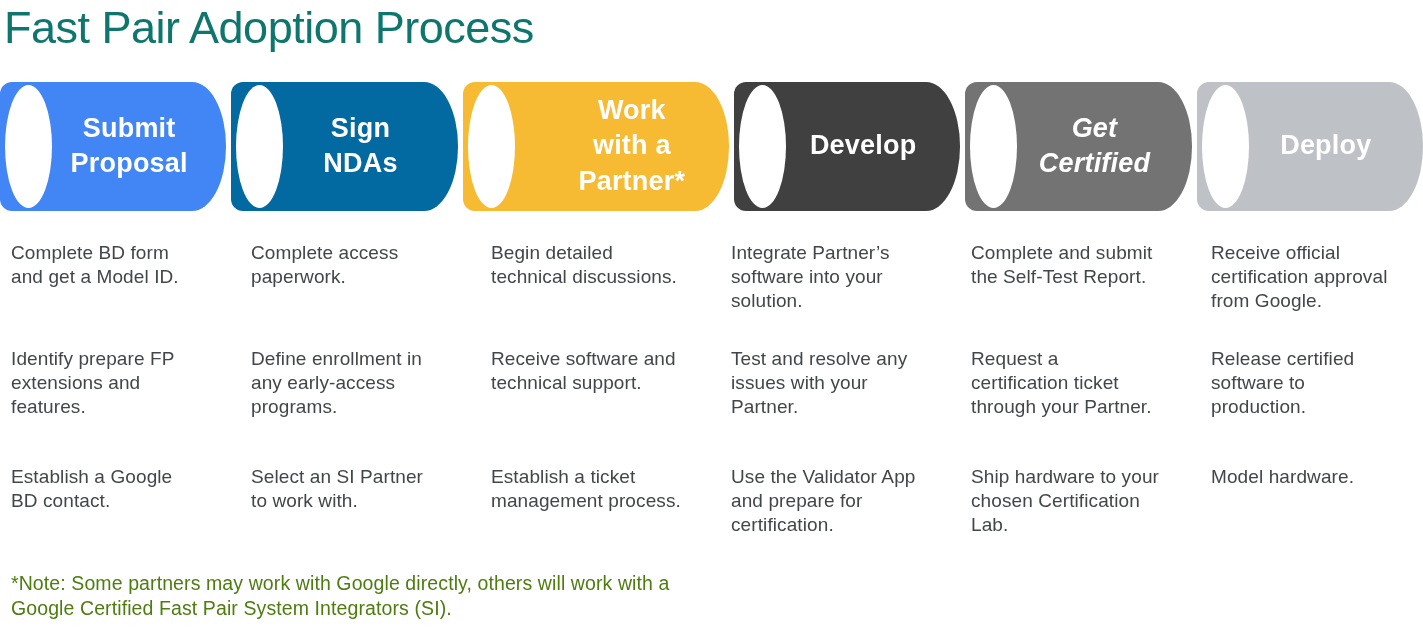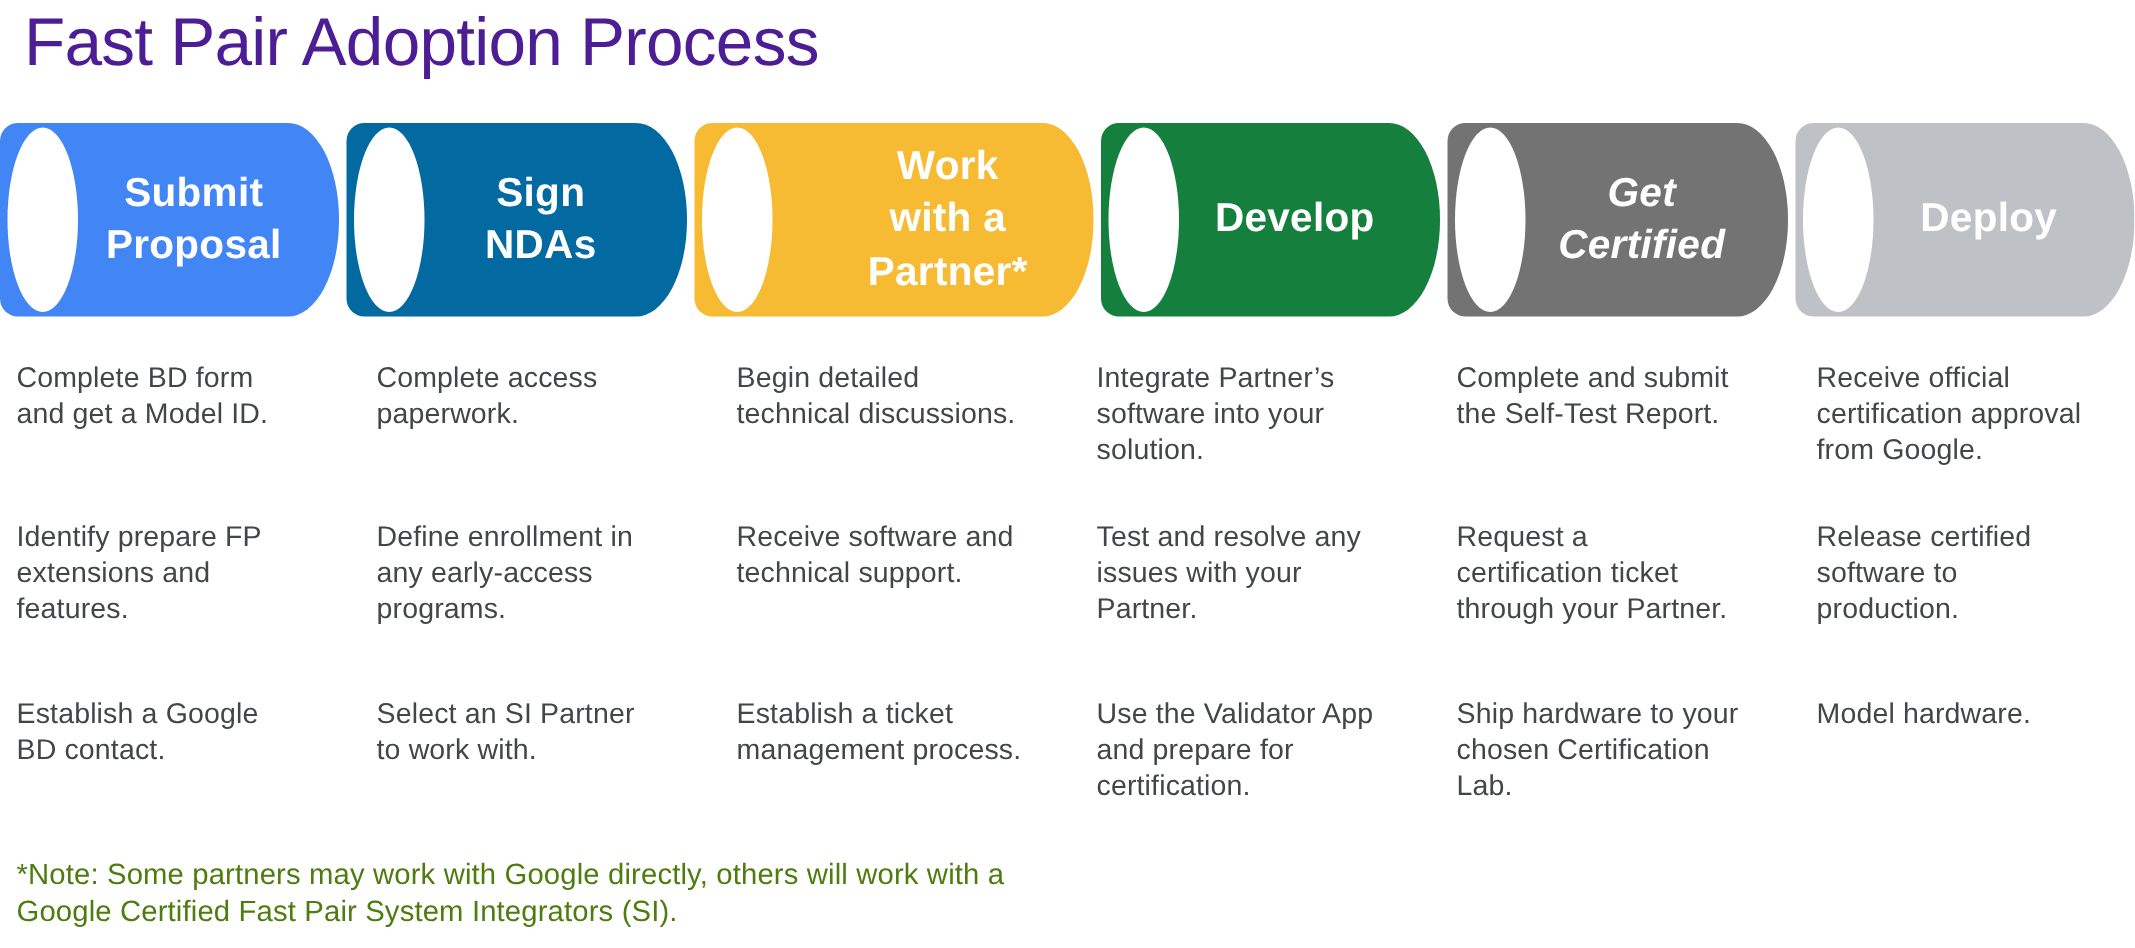--- a/index.html
+++ b/index.html
@@ -6,25 +6,25 @@
   html, body { margin: 0; padding: 0; background: #ffffff; }
   body {
     width: 1423px; height: 632px;
     font-family: "Liberation Sans", sans-serif;
     color: #434649;
     overflow: hidden;
   }
   .page { position: relative; width: 1423px; height: 632px; background: #fff; }
 
   .title {
-    margin: 2px 0 0 16px;
+    margin: 2px 0 0 4px;
     font-size: 45px;
     font-weight: 400;
     letter-spacing: -0.5px;
-    color: #4c1d95;
+    color: #0f766e;
     line-height: 1.15;
   }
 
   .pill-row {
     display: flex;
     gap: 5px;
     height: 129px;
     margin-top: 28px;
   }
   .pill {
@@ -95,21 +95,21 @@
     </div>
     <div class="pill" style="background: #0369a1;">
       <div class="pill-label">Sign
 NDAs</div>
     </div>
     <div class="pill" style="background: rgb(246, 187, 51); padding-left: 40px;">
       <div class="pill-label">Work
 with a
 Partner*</div>
     </div>
-    <div class="pill" style="background: #15803d; align-items: center;">
+    <div class="pill" style="background: #404040; align-items: center;">
       <div class="pill-label">Develop</div>
     </div>
     <div class="pill" style="background: #737373; font-style: italic;">
       <div class="pill-label">Get
 Certified</div>
     </div>
     <div class="pill" style="background: rgb(190, 194, 198); justify-content: center;">
       <div class="pill-label">Deploy</div>
     </div>
   </div>

